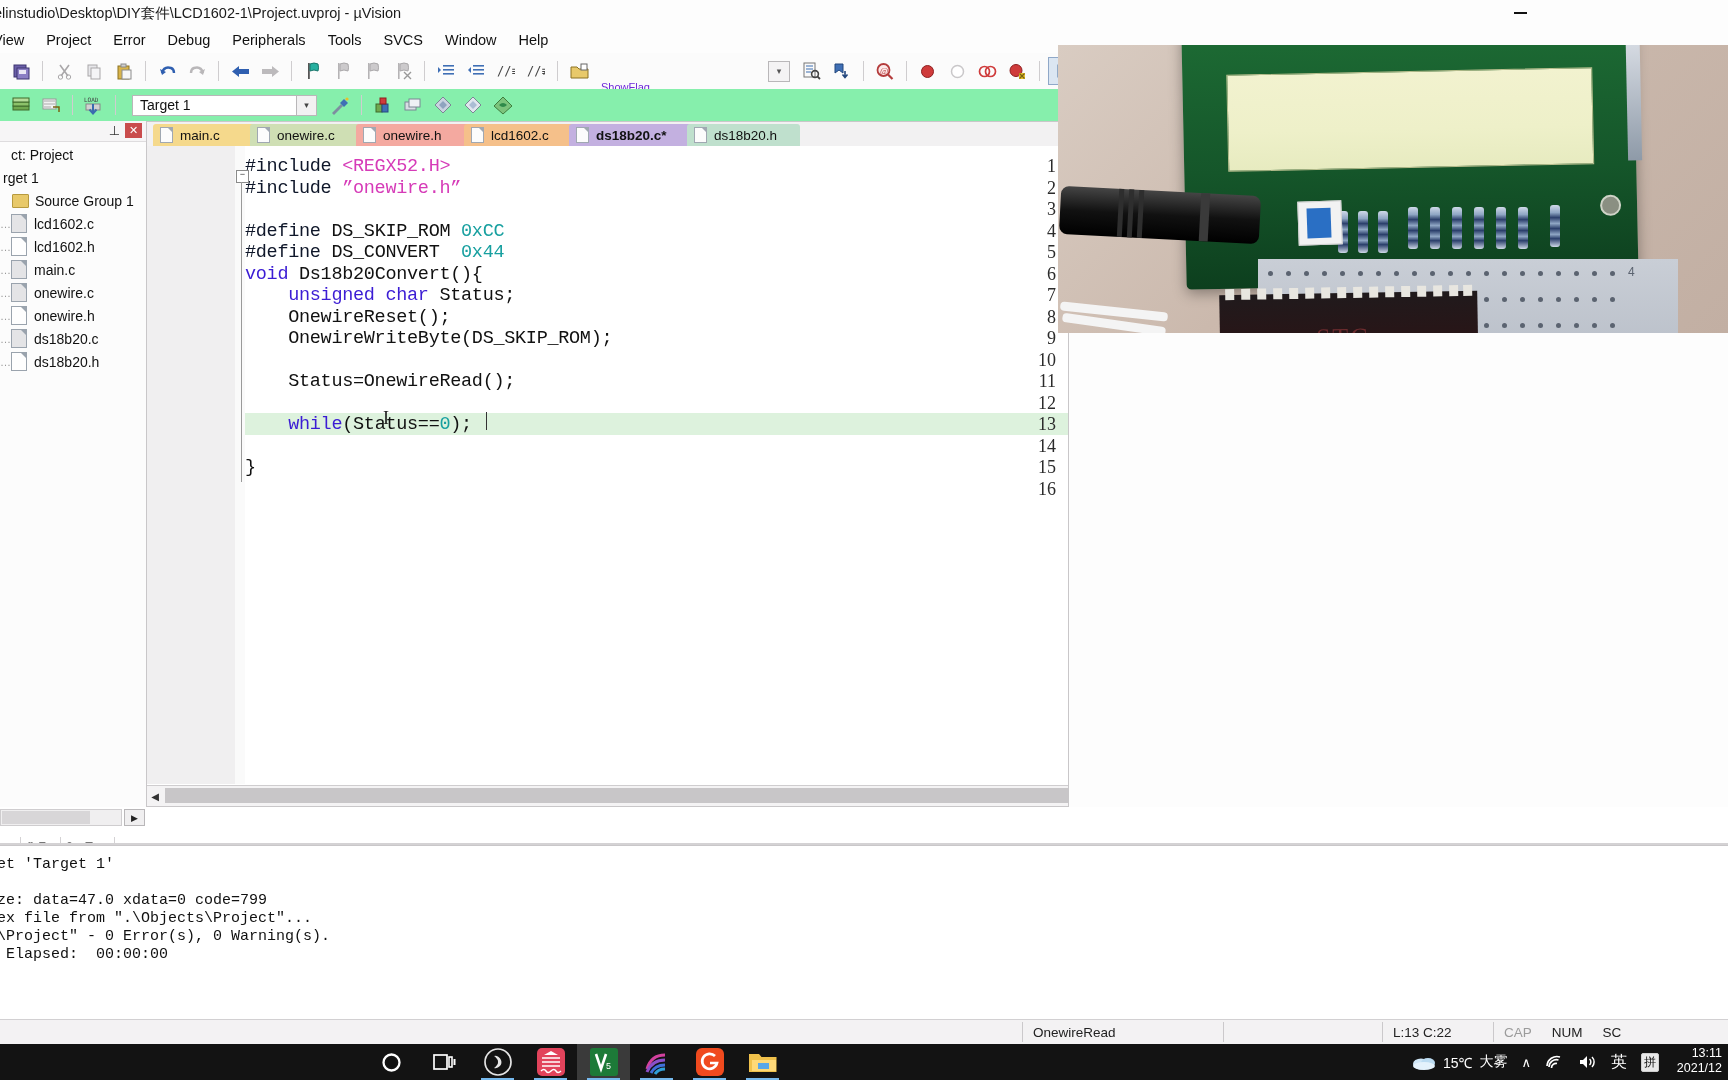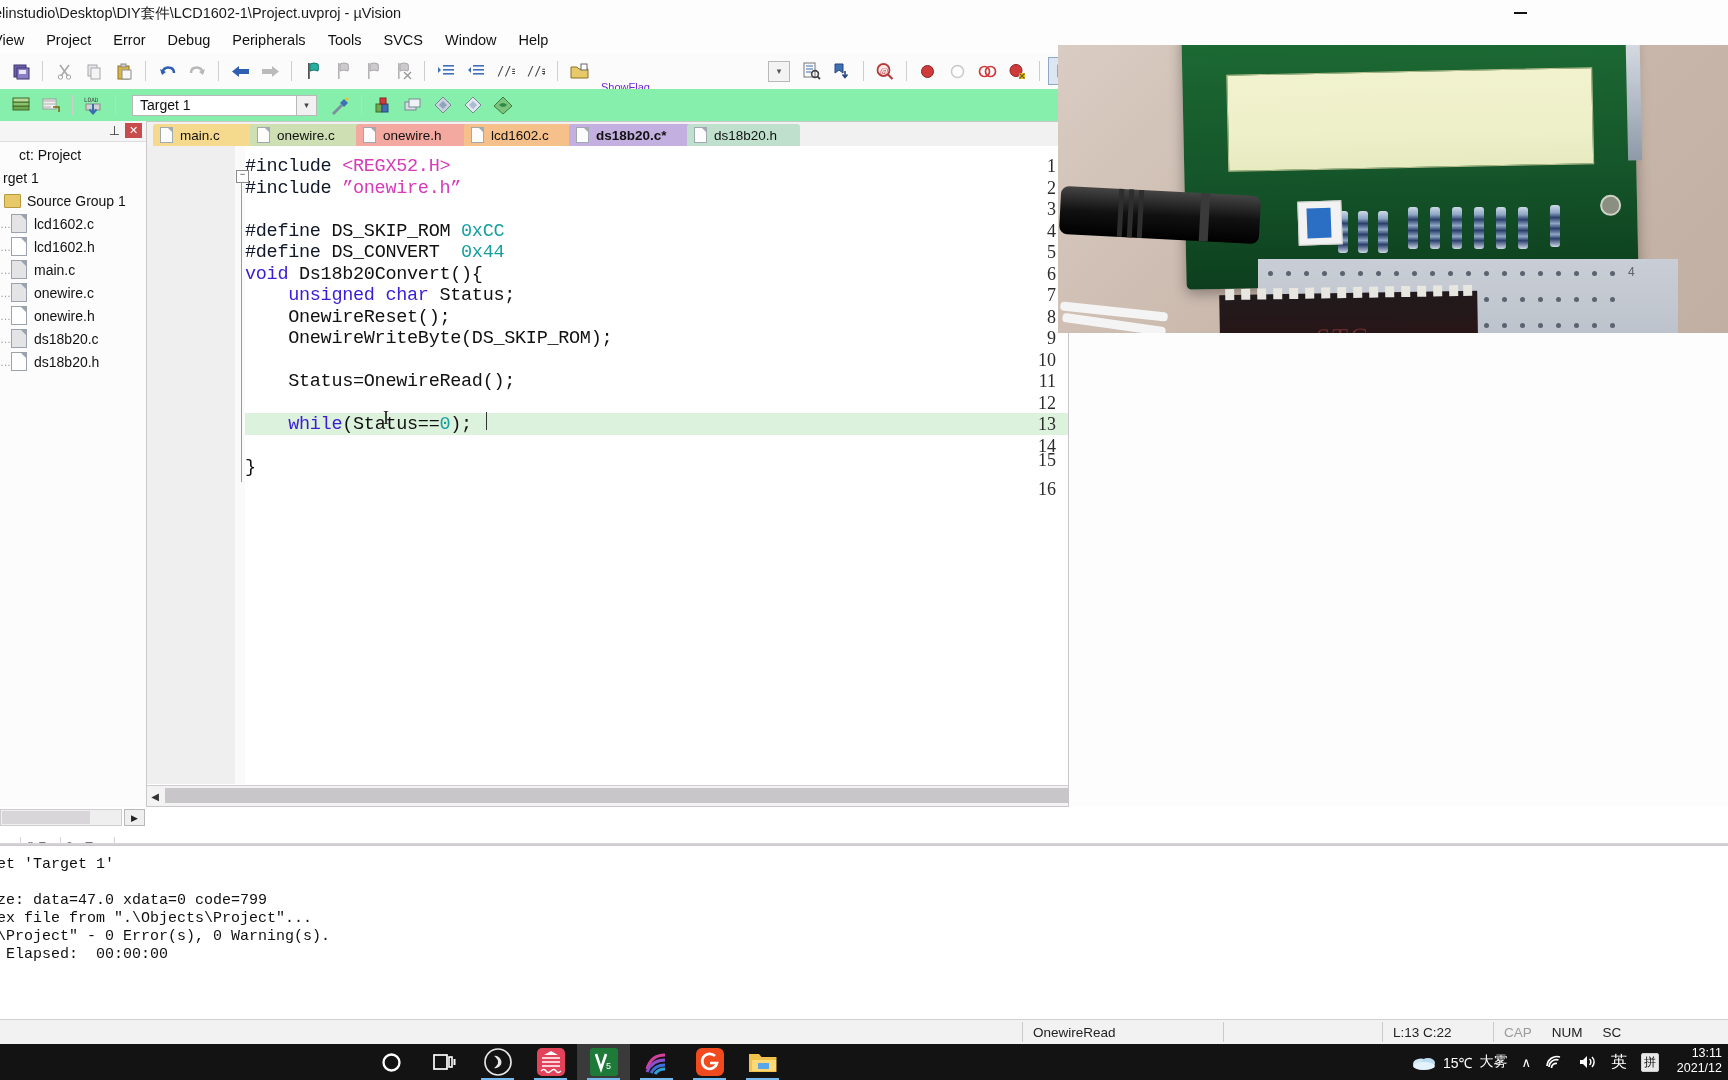--- a/index.html
+++ b/index.html
@@ -558,27 +558,27 @@
         </svg>
     </div>
   </div>
 
   <div class="sidebar">
     <div class="sb-head">
       <div class="sb-pin">⊥</div>
       <div class="sb-close">✕</div>
     </div>
     <div class="tree">
-      <div class="tr" style="padding-left:16px">
+      <div class="tr" style="padding-left:8px">
         <span class="lbl">ct: Project</span>
       </div>
       <div class="tr" style="padding-left:0">
         <span class="lbl">rget 1</span>
       </div>
-      <div class="tr" style="padding-left:4px">
+      <div class="tr" style="padding-left:12px">
         <span class="folder-ic"></span>
         <span class="lbl" style="margin-left:6px">Source Group 1</span>
       </div>
       <div id="tree-files">
           <div class="tr" style="padding-left: 0px;">
             <span class="dash">…</span>
             <span class="doc-ic grey"></span>
             <span class="lbl" style="margin-left: 7px;">lcd1602.c</span>
           </div>
           <div class="tr" style="padding-left: 0px;">
@@ -665,21 +665,21 @@
           <div class="lnum" style="top: 96px;">5</div>
           <div class="lnum" style="top: 117.5px;">6</div>
           <div class="lnum" style="top: 139px;">7</div>
           <div class="lnum" style="top: 160.5px;">8</div>
           <div class="lnum" style="top: 182px;">9</div>
           <div class="lnum" style="top: 203.5px;">10</div>
           <div class="lnum" style="top: 225px;">11</div>
           <div class="lnum" style="top: 246.5px;">12</div>
           <div class="lnum" style="top: 268px;">13</div>
           <div class="lnum" style="top: 289.5px;">14</div>
-          <div class="lnum" style="top: 304px; text-align: right;">15</div>
+          <div class="lnum" style="top: 311px; text-align: right;">15</div>
           <div class="lnum" style="top: 332.5px;">16</div>
         </div>
       <div id="code-lines">
           <div class="codeline" style="top: 10px;"><span class="pre">#include </span><span class="ang">&lt;REGX52.H&gt;</span></div>
           <div class="codeline" style="top: 31.5px;"><span class="pre">#include </span><span class="str">”onewire.h”</span></div>
           <div class="codeline" style="top: 53px;"></div>
           <div class="codeline" style="top: 74.5px;"><span class="pre">#define </span><span>DS_SKIP_ROM </span><span class="num">0xCC</span></div>
           <div class="codeline" style="top: 96px;"><span class="pre">#define </span><span>DS_CONVERT  </span><span class="num">0x44</span></div>
           <div class="codeline" style="top: 117.5px;"><span class="kw">void</span><span> Ds18b20Convert(){</span></div>
           <div class="codeline" style="top: 139px;"><span>    </span><span class="kw">unsigned char</span><span> Status;</span></div>

